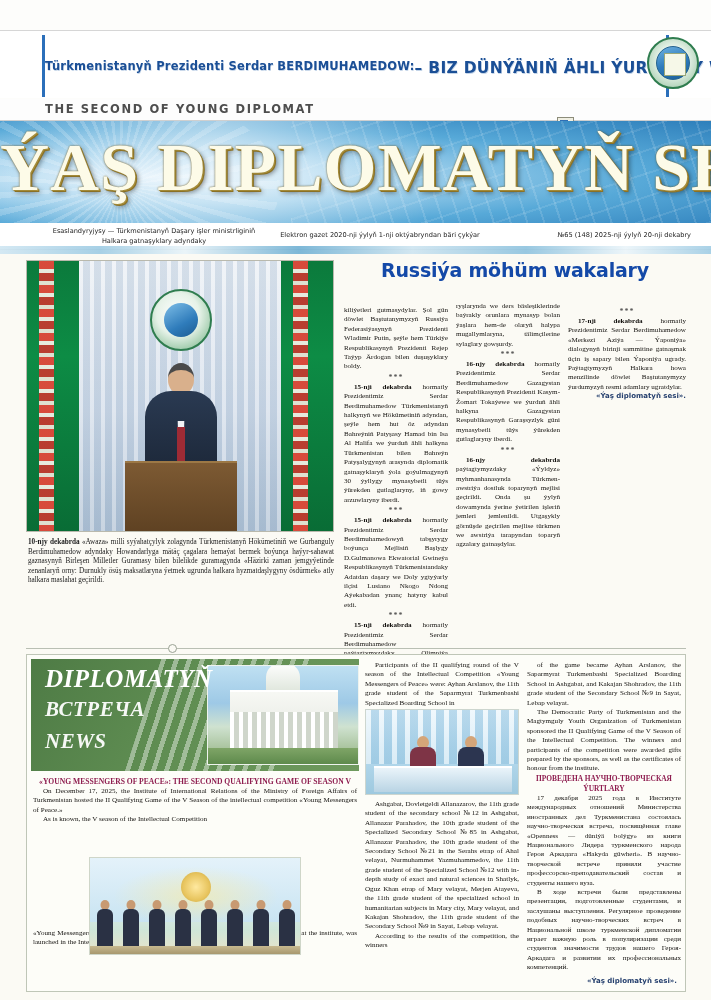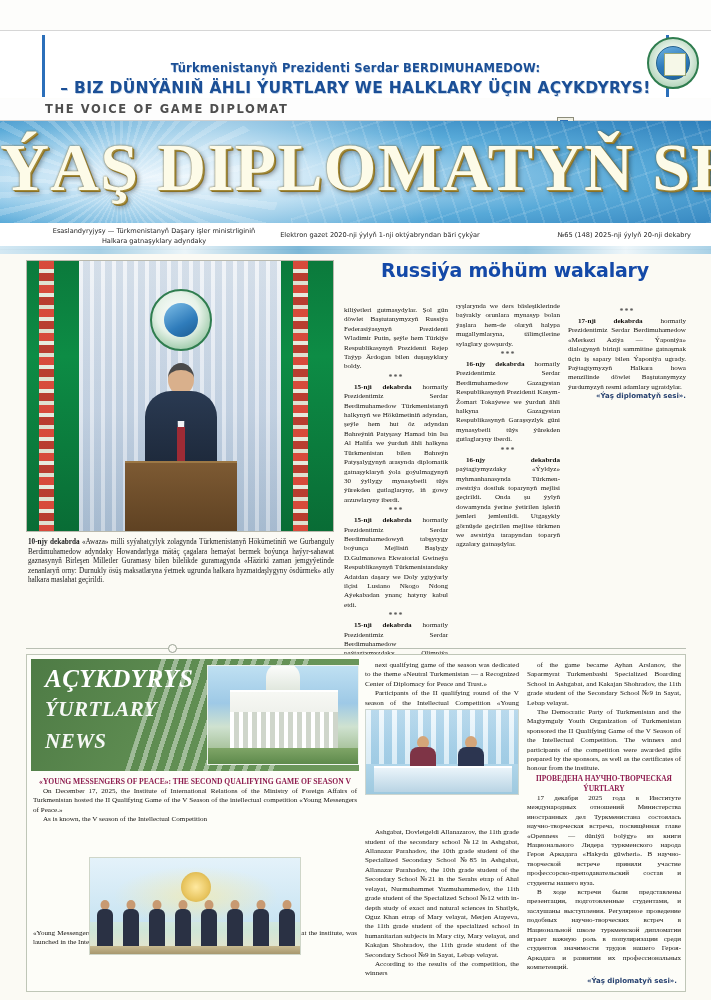--- a/index.html
+++ b/index.html
@@ -13,21 +13,21 @@
 
   
   .topbar {
     position: absolute; left: 0; top: 30px; width: 711px; height: 68px;
     background: #ffffff;
     border-top: 1px solid #d6d6d6;
   }
   .topbar-inner {
     position: absolute; left: 42px; top: 4px; width: 627px; height: 62px;
     border-left: 3px solid #2b6fba; border-right: 3px solid #2b6fba;
-    display: flex; flex-direction: column; align-items: center; justify-content: flex-end;
+    display: flex; flex-direction: row; align-items: center; justify-content: space-between;
   }
   .quote-line1 {
     font-family: "DejaVu Sans", sans-serif;
     font-weight: bold; font-size: 11.5px; color: #1b4f96;
     letter-spacing: 0.2px; white-space: nowrap;
     text-shadow: 0.5px 0.5px 0 #c9d8ea;
   }
   .quote-line2 {
     font-family: "DejaVu Sans", sans-serif;
     font-weight: bold; font-size: 15.5px; color: #1b4f96;
@@ -416,21 +416,21 @@
     <div class="topbar-inner">
       <div class="quote-line1">Türkmenistanyň Prezidenti Serdar BERDIMUHAMEDOW:</div>
       <div class="quote-line2">– BIZ DÜNÝÄNIŇ ÄHLI ÝURTLARY WE HALKLARY ÜÇIN AÇYKDYRYS!</div>
     </div>
     <div class="emblem">
       <div class="emblem-inner"></div>
     </div>
   </div>
 
   <div class="voicebar">
-    <div class="voice-text">THE VOICE OF GAME DIPLOMAT</div>
+    <div class="voice-text">THE SECOND OF YOUNG DIPLOMAT</div>
     <div class="enews">
       <span class="enews-icon"></span>
       <span class="enews-label">ELECTRONIC NEWSPAPER</span>
     </div>
   </div>
 
   <div class="masthead">
     <div class="masthead-title">ÝAŞ DIPLOMATYŇ SESI</div>
   </div>
 
@@ -495,22 +495,22 @@
         </div>
     </div>
 
     <div class="divider-rule"></div>
     <div class="divider-dot"></div>
 
     <div class="bottom">
 
       <div class="tz-banner">
         <div class="tz-stripes"></div>
-        <div class="tz-word tz-w1">AÇYKDYRYS</div>
-        <div class="tz-word tz-w2">ÝURTLARY</div>
+        <div class="tz-word tz-w1">DIPLOMATYŇ</div>
+        <div class="tz-word tz-w2">ВСТРЕЧА</div>
         <div class="tz-word tz-w3">NEWS</div>
         <div class="tz-photo">
           <div class="tz-dome"></div>
           <div class="tz-building">
             <div class="tz-cols"></div>
           </div>
           <div class="tz-ground"></div>
         </div>
       </div>
 
@@ -557,21 +557,20 @@
             </div>
           <div class="team-p">
               <i></i>
               <s></s>
             </div>
         </div>
         <div class="team-floor"></div>
       </div>
 
       <div class="b-col bc2" id="bc2">
-          <p>next qualifying game of the season was dedicated to the theme «Neutral Turkmenistan — a Recognized Center of Diplomacy for Peace and Trust.»</p>
           <p>Participants of the II qualifying round of the V season of the Intellectual Competition «Young Messengers of Peace» were: Ayhan Arslanov, the 11th grade student of the Saparmyrat Turkmenbashi Specialized Boarding School in</p>
           <div style="height: 92px;"></div>
           <p>Ashgabat, Dovletgeldi Allanazarov, the 11th grade student of the secondary school №12 in Ashgabat, Allanazar Parahadov, the 10th grade student of the Specialized Secondary School №85 in Ashgabat, Allanazar Parahadov, the 10th grade student of the Secondary School №21 in the Serahs etrap of Ahal velayat, Nurmuhammet Yazmuhammedov, the 11th grade student of the Specialized School №12 with in-depth study of exact and natural sciences in Shatlyk, Oguz Khan etrap of Mary velayat, Merjen Atayeva, the 11th grade student of the specialized school in humanitarian subjects in Mary city, Mary velayat, and Kakajan Shohradov, the 11th grade student of the Secondary School №9 in Sayat, Lebap velayat.</p>
           <p>According to the results of the competition, the winners</p>
         </div>
       <div class="mid-photo">
         <div class="mid-curtain"></div>
         <div class="mid-p1">
             <i></i>
             <s></s>

